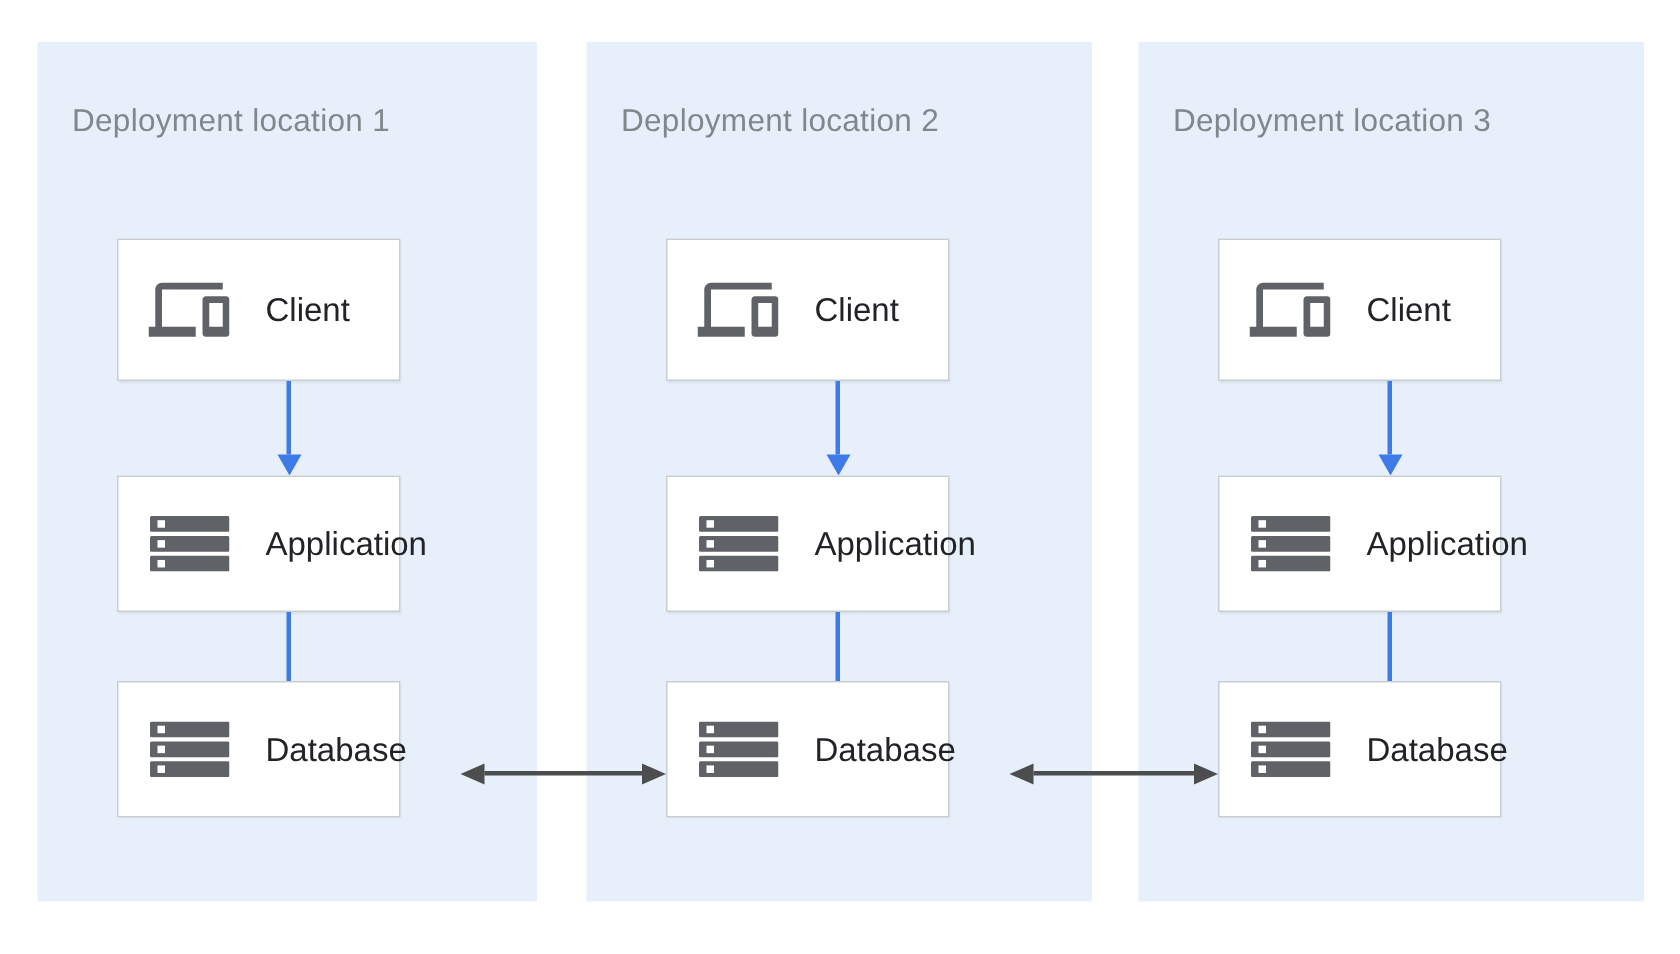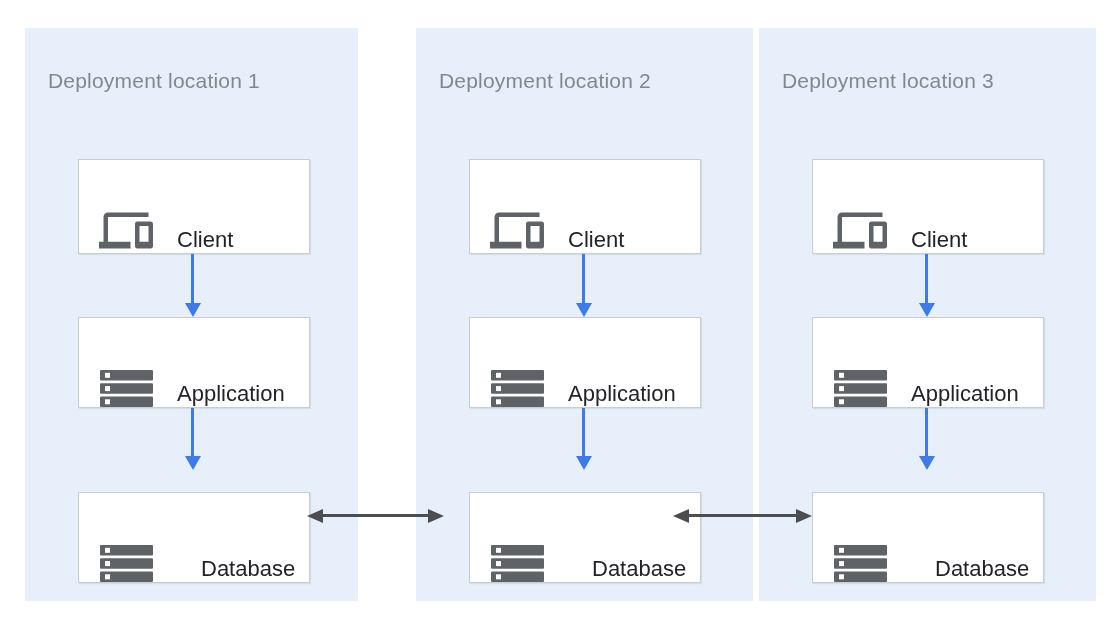--- a/index.html
+++ b/index.html
@@ -2,39 +2,39 @@
 <html><head>
 <meta charset="utf-8">
 <style>
   html,body { margin:0; padding:0; background:#ffffff; }
   body { font-family:"Liberation Sans","DejaVu Sans",sans-serif; }
   .stage { position:relative; width:1120px; height:636px; background:#ffffff; overflow:hidden;padding-left:40px; }
 
   
   .panel { position:absolute; top:28px; height:573px; background:#E7F0FA; }
   .panel.p1 { left:25px;  width:333px; }
-  .panel.p2 { left:391px; width:337px;margin-left:25px; }
+  .panel.p2 { left:391px; width:337px; }
   .panel.p3 { left:759px; width:337px; }
 
   .panel-title {
     position:absolute; left:23px; top:24px;
     font-size:21px; line-height:24px; font-weight:400;
     color:#82878C; letter-spacing:0.2px;
   }
 
   
   .node {
-    position:absolute; left:53px; width:232px; box-sizing:border-box;
+    position:absolute; left:53px; width:189px; box-sizing:border-box;
     background:#ffffff; border:1px solid #C9CDD2;
     box-shadow:1px 1px 1px rgba(0,0,0,0.07);
-    display:flex; align-items:flex-end;
+    display:flex; align-items:center;
   }
   .node-client      { top:131px; height:95px; }
   .node-application { top:289px; height:91px; }
-  .node-database    { top:464px; height:91px;gap:24px; }
+  .node-database    { top:426px; height:91px; }
 
   .node .icon-wrap { margin-left:19px; width:56px; display:flex; justify-content:center; align-items:center; flex:0 0 56px; }
   .node .label { margin-left:23px; font-size:22px; color:#212327; white-space:nowrap; }
 
   
   .varrow { position:absolute; left:159px; width:17px; display:flex; flex-direction:column; align-items:center; }
   .varrow.a1 { top:226px; height:63px; }
   .varrow.a2 { top:380px; height:62px; }
   .vline { width:3px; flex:1 1 auto; background:#3E7BE9; }
   .vhead { width:0; height:0; flex:0 0 auto;

